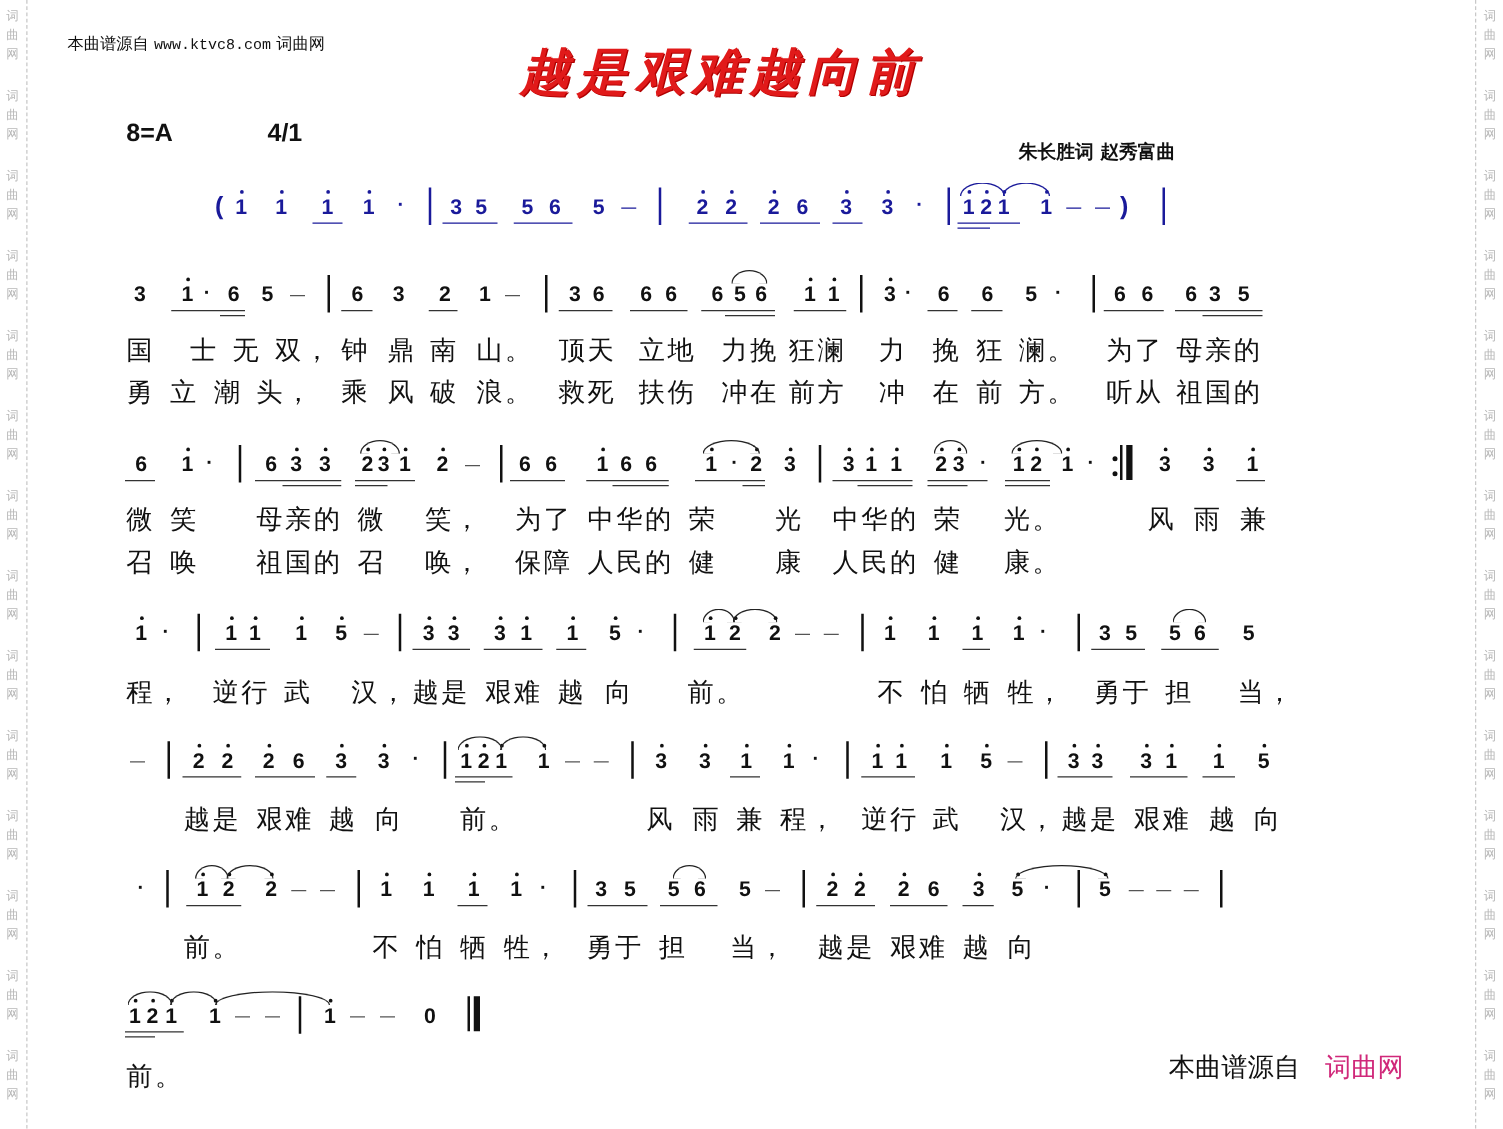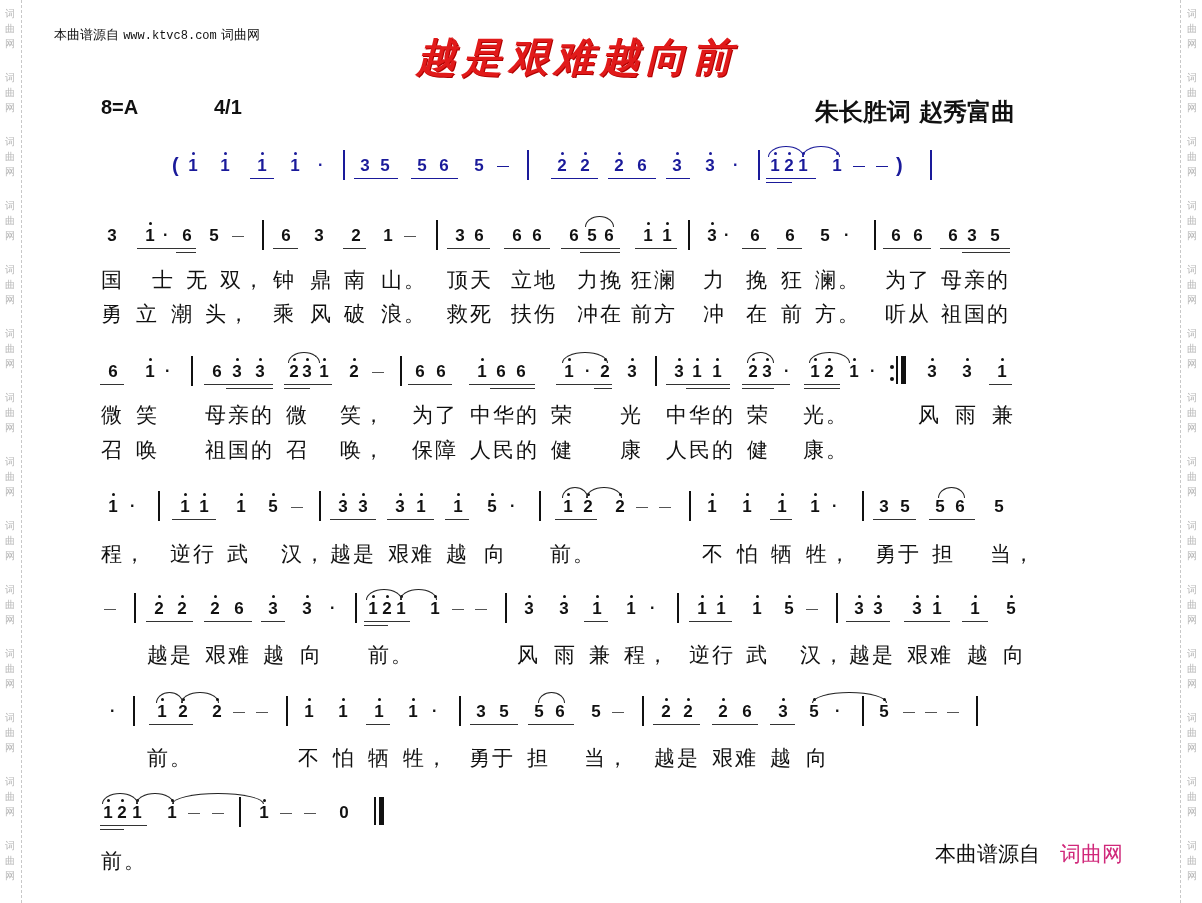--- a/index.html
+++ b/index.html
@@ -27,21 +27,21 @@
   .abs { position:absolute; white-space:nowrap; }
   .source-top { left:54px; top:26px; font-size:13px; color:#111; font-family:"DejaVu Sans", sans-serif; }
   .source-top .url { font-family:"Liberation Mono", "DejaVu Sans Mono", monospace; font-size:12px; }
   .title {
     left:416px; top:30px; font-size:40px; font-weight:bold; color:#e11a1a;
     letter-spacing:6px; font-family:"DejaVu Serif", serif; font-style:italic;
     text-shadow:1px 1px 0 #b00000;
   }
   .key { left:101px; top:96px; font-size:20px; font-weight:bold; color:#111; }
   .meter { left:214px; top:96px; font-size:20px; font-weight:bold; color:#111; }
-  .credits { left:815px; top:96px; font-size:24px; font-weight:bold; color:#111; font-family:"DejaVu Sans", sans-serif; }
+  .credits { left:815px; top:112px; font-size:15px; font-weight:bold; color:#111; font-family:"DejaVu Sans", sans-serif; }
   .n {
     position:absolute; font-size:17px; font-weight:bold; line-height:20px;
     text-align:center; width:14px; font-family:"Liberation Sans", sans-serif;
   }
   .n.blue { color:#1a1a9a; }
   .n .dot-hi { position:absolute; left:6px; top:-4px; width:3px; height:3px; border-radius:50%; background:currentColor; }
   .aug { position:absolute; font-size:16px; font-weight:bold; }
   .dash { position:absolute; width:12px; height:0; border-top:1.5px solid #555; }
   .dash.blue { border-color:#1a1a9a; }
   .bar { position:absolute; width:0; border-left:2.5px solid #111; height:30px; }

